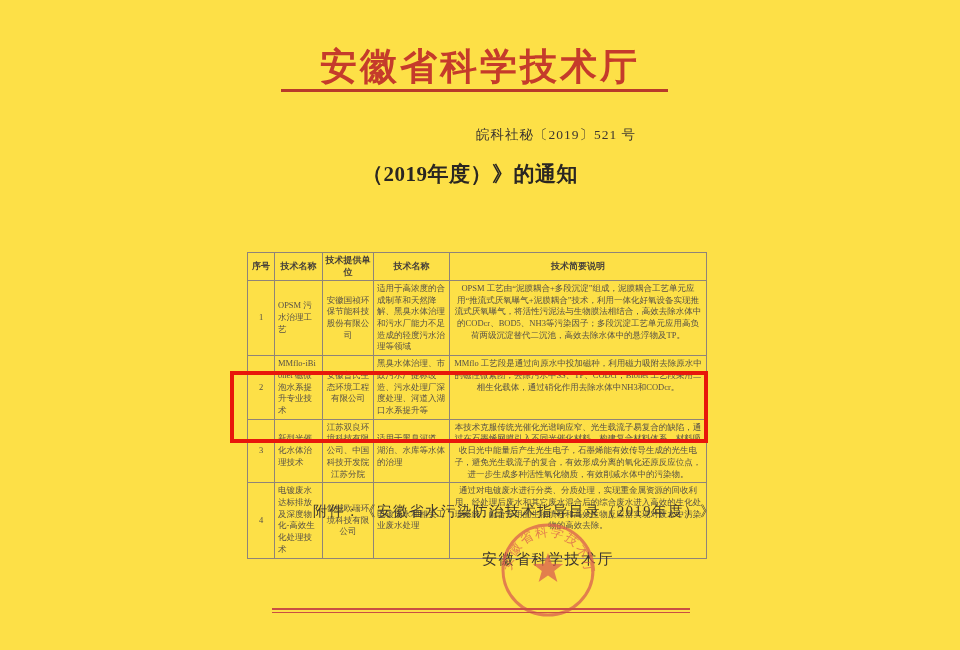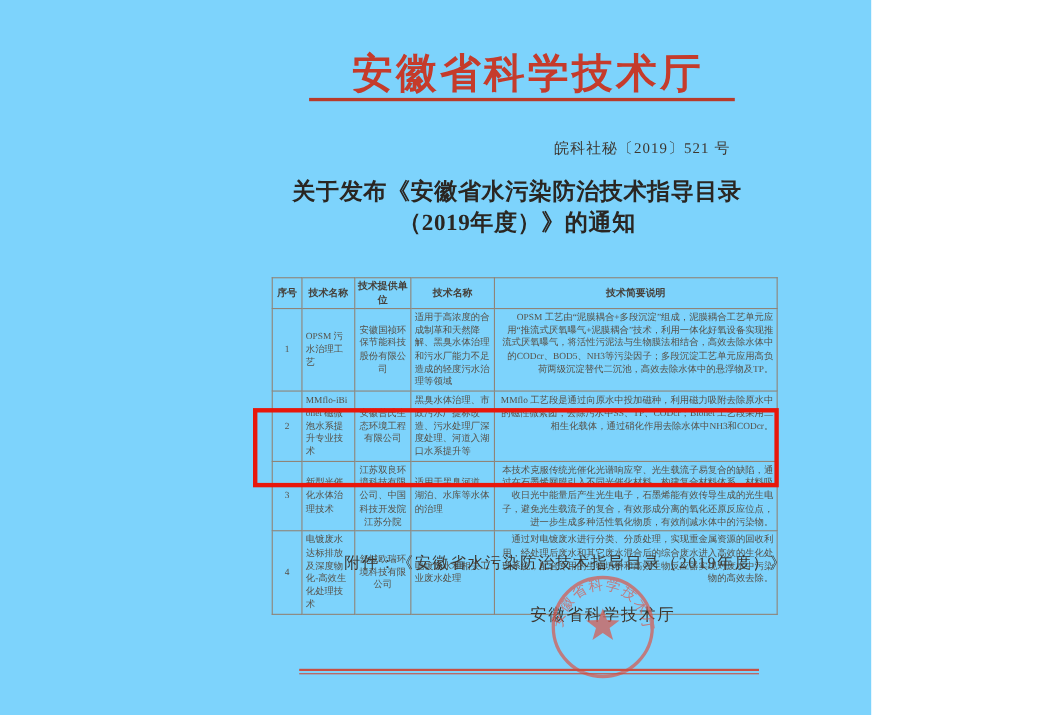--- a/index.html
+++ b/index.html
@@ -1,39 +1,39 @@
 <!DOCTYPE html>
 <html><head>
 <meta charset="utf-8">
 <style>
   html,body{margin:0;padding:0;background:#ffffff;}
   body{width:960px;height:650px;overflow:hidden;
        font-family:"Liberation Serif","DejaVu Serif",serif;}
-  .page{position:relative;width:792px;height:650px;background:#7dd3fc;}
+  .page{position:relative;width:960px;height:650px;background:#fde047;}
 
   .agency-header{position:absolute;left:0;top:42px;width:960px;text-align:center;
        font-size:37px;font-weight:bold;letter-spacing:3px;color:#c53b2b;}
   .header-rule{position:absolute;left:281px;top:89px;width:387px;height:3px;background:#b83a2a;}
 
-  .doc-number{position:absolute;left:436px;top:126px;width:228px;text-align:right;
+  .doc-number{position:absolute;left:408px;top:126px;width:228px;text-align:right;
        font-size:13.5px;color:#3d362f;letter-spacing:1px;}
 
   .notice-title{position:absolute;left:0;top:160px;width:940px;text-align:center;
        font-size:21px;font-weight:bold;color:#2a2622;line-height:28px;letter-spacing:0.5px;}
 
   table.tech{position:absolute;left:247px;top:252px;border-collapse:collapse;table-layout:fixed;
        width:459px;}
   table.tech th,table.tech td{border:1px solid #8f8478;color:#575047;
        font-size:8.5px;line-height:1.38;padding:2px 3px;overflow:hidden;word-break:break-all;}
   table.tech th{font-size:9px;font-weight:bold;text-align:center;color:#46403a;padding:1px 0;}
   td.c-no{text-align:center;vertical-align:middle;font-size:9px;}
   td.c-name{text-align:left;vertical-align:middle;}
   td.c-prov{text-align:center;vertical-align:middle;}
   td.c-scope{text-align:left;vertical-align:middle;font-size:8.2px;}
-  td.c-sum{text-align:right;vertical-align:top;font-size:8.4px;}
+  td.c-sum{text-align:center;vertical-align:top;font-size:8.4px;}
 
   .highlight-box{position:absolute;left:230px;top:371px;width:470px;height:64px;
        border:4px solid #e8170b;background:transparent;}
 
   .attachment-line{position:absolute;left:313px;top:502px;font-size:14.5px;color:#3d362f;
        letter-spacing:1.5px;font-family:Liberation Serif, serif;}
 
   .signer-name{position:absolute;left:458px;top:550px;width:180px;text-align:center;
        font-size:15px;color:#3d362f;letter-spacing:1.5px;}
   .issue-date{position:absolute;left:450px;top:575px;width:180px;text-align:center;
@@ -48,21 +48,20 @@
 <body>
 
 <div class="page">
 
   <div class="agency-header">安徽省科学技术厅</div>
   <div class="header-rule"></div>
 
   <div class="doc-number">皖科社秘〔2019〕521 号</div>
 
   <div class="notice-title">
-    <div>关于发布《安徽省水污染防治技术指导目录</div>
     <div>（2019年度）》的通知</div>
   </div>
 
   <table class="tech">
     <colgroup>
       <col style="width:27px">
         <col style="width:48px">
         <col style="width:51px">
         <col style="width:76px">
         <col style="width:257px">

